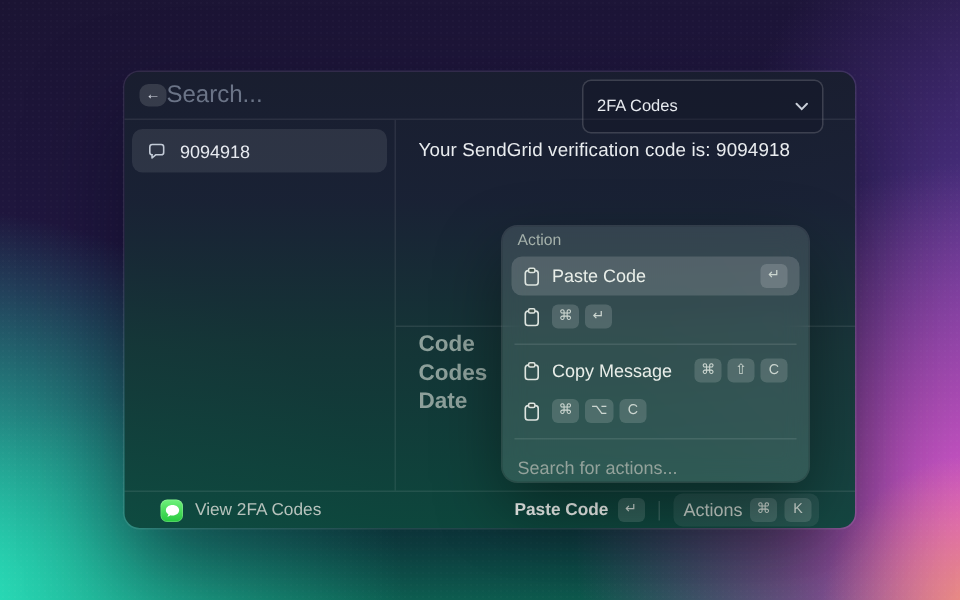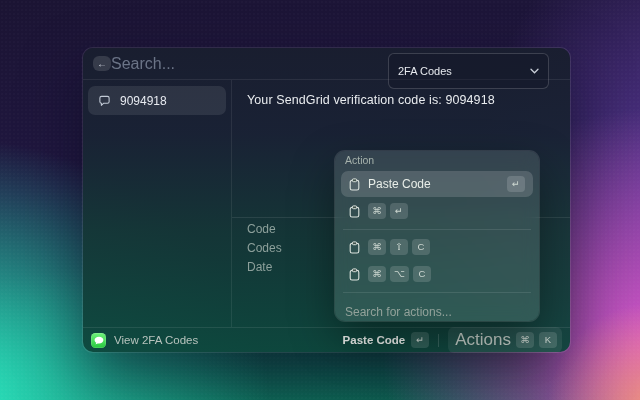--- a/index.html
+++ b/index.html
@@ -39,33 +39,33 @@
     color:#d4d9e2; font-size:10px; line-height:1; cursor:default; }
   .search-ph { font-size:16px; color:#6b7487; }
   .dropdown { position:absolute; right:21px; top:5px; width:161px; height:36px;
     border:1px solid rgba(255,255,255,.17); border-radius:6px;
     background:rgba(16,20,36,.35);
     display:flex; align-items:center; justify-content:space-between; padding:0 9px; }
   .dropdown .dd-value { font-size:11px; color:#e7eaef; font-weight:500; }
 
   
   .main { position:absolute; left:0; right:0; top:32px; bottom:25px; display:flex; }
-  .sidebar { width:149px; border-right:1px solid rgba(255,255,255,.08); padding:6px 5px; }
+  .sidebar { width:181px; border-right:1px solid rgba(255,255,255,.08); padding:6px 5px; }
   .list-item { height:29px; border-radius:7px; display:flex; align-items:center;
     gap:9px; padding:0 10px; }
   .list-item.selected { background:rgba(255,255,255,.09); }
   .list-item .label { font-size:12px; color:#e7eaf0; }
 
   .detail { position:relative; flex:1; }
   .message { position:absolute; left:15px; top:13px; font-size:12.5px;
     font-weight:500; color:#e9ecef; letter-spacing:.1px; }
   .meta-divider { position:absolute; left:0; right:0; top:137px; height:1px;
     background:rgba(255,255,255,.09); }
   .meta { position:absolute; left:15px; top:140px; }
-  .meta div { height:19px; line-height:19px; font-size:12px; color:#8da09b; }
+  .meta div { height:19px; line-height:19px; font-size:15px; color:#8da09b;font-weight:bold; }
 
   
   .panel { position:absolute; left:252px; top:103px; width:204px; height:170px;
     border-radius:10px; z-index:5;
     background:rgba(196,214,206,.17);
     backdrop-filter:blur(8px);
     box-shadow:0 0 0 1px rgba(255,255,255,.12), 0 18px 45px rgba(0,0,0,.38);
     padding:0 6px 4px; overflow:hidden; }
   .panel-title { font-size:10.5px; color:#a6b2ac; padding:3px 4px 4px; }
   .prow { height:26px; margin-top:1px; border-radius:7px; display:flex;
@@ -75,35 +75,35 @@
   .psep { height:1px; background:rgba(255,255,255,.10); margin:5px 2px 4px; }
   .keys { display:flex; gap:4px; }
   .key { min-width:18px; height:16px; padding:0 4px; border-radius:4px;
     background:rgba(255,255,255,.15); color:#ccd6d0; font-size:9.5px;
     display:flex; align-items:center; justify-content:center; line-height:1; }
   .panel-search { font-size:12px; color:#93a29b; padding:8px 4px 0; }
 
   
   .footer { position:absolute; left:0; right:0; bottom:0; height:25px;
     border-top:1px solid rgba(255,255,255,.09);
-    display:flex; align-items:center; padding:0 8px; gap:8px; }
+    display:flex; align-items:center; padding:0 24px; gap:8px; }
   .app-icon { width:15px; height:15px; border-radius:4.5px;
     background:linear-gradient(180deg,#6ff17b 0%,#27c93f 100%);
     display:flex; align-items:center; justify-content:center;
     box-shadow:inset 0 0 0 .5px rgba(255,255,255,.25); }
   .app-label { font-size:11.5px; color:#b7c3bd; }
   .footer-right { margin-left:auto; display:flex; align-items:center; gap:6px; }
   .primary-label { font-size:11.5px; font-weight:700; color:#eef2ef; }
   .fkey { min-width:18px; height:16px; padding:0 4px; border-radius:4px;
     background:rgba(255,255,255,.14); color:#ccd6d0; font-size:9.5px;
     display:flex; align-items:center; justify-content:center; line-height:1; }
   .fdivider { width:1px; height:13px; background:rgba(255,255,255,.16); margin:0 3px; }
   .actions-group { display:flex; align-items:center; gap:5px;
     padding:3px 5px 3px 7px; border-radius:6px; background:rgba(255,255,255,.08); }
-  .actions-label { font-size:17px; color:#c4cec8; }
+  .actions-label { font-size:12px; color:#c4cec8; }
 
   svg { display:block; }
 </style>
 </head>
 <body>
 
 <div class="desktop">
   <div class="window">
 
     <div class="topbar">
@@ -175,20 +175,21 @@
 
       <div class="psep"></div>
 
       <div class="prow">
         <span>
           <svg width="11" height="13" viewBox="0 0 11 13">
             <rect x="1.2" y="2.4" width="8.6" height="9.6" rx="1.8" fill="none" stroke="#dde4df" stroke-width="1.1"></rect>
             <rect x="3.4" y="0.9" width="4.2" height="2.8" rx="1" fill="#3f514a" stroke="#dde4df" stroke-width="1"></rect>
           </svg>
         </span>
+        <span class="plabel">Copy Message</span>
         <span class="keys">
           <span class="key">⌘</span>
           <span class="key">⇧</span>
           <span class="key">C</span>
         </span>
       </div>
 
       <div class="prow">
         <span>
           <svg width="11" height="13" viewBox="0 0 11 13">

